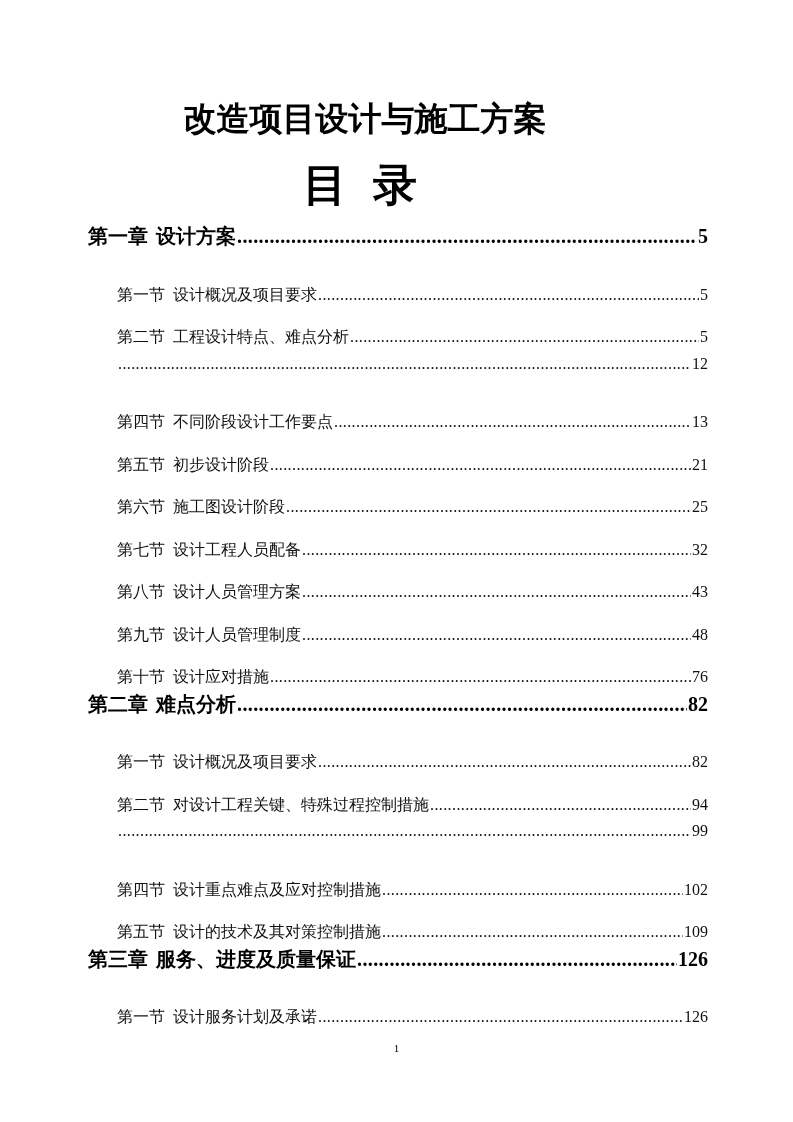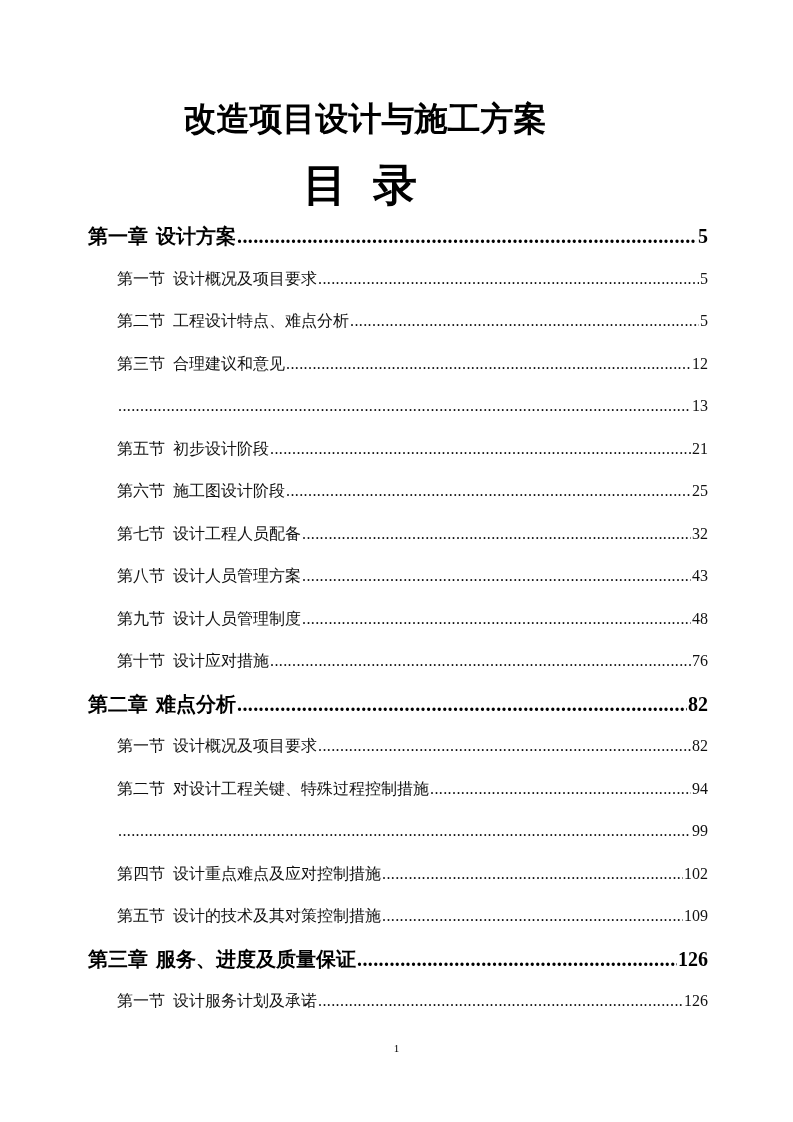--- a/index.html
+++ b/index.html
@@ -11,21 +11,21 @@
   .toc-heading { position: absolute; left: 0; width: 720px; top: 155px; text-align: center;
            font-size: 44px; font-weight: bold; line-height: 60px;
            font-family: "DejaVu Sans", sans-serif; }
   .toc-heading .gap { display: inline-block; width: 26px; }
   .toc { position: absolute; left: 88px; top: 222px; width: 620px; }
   .row { display: flex; align-items: baseline; height: 42.5px; line-height: 28px; }
   .row.chapter { font-weight: bold; font-size: 20px; padding-left: 0; }
   .row.section { font-size: 16px; padding-left: 29px; color: #111; }
   .row .label { white-space: nowrap; font-family: "DejaVu Sans", sans-serif; }
   .row.chapter .label { font-weight: bold; }
-  .row.section .label { font-weight: normal; }
+  .row.section .label { font-weight: normal; margin-top: 16px; }
   .row .label .num { margin-right: 8px; }
   .row .leader { flex: 1; overflow: hidden; white-space: nowrap; margin: 0 1px;
                  font-family: "Liberation Serif", serif; letter-spacing: 0.4px; }
   .row .leader::before { content: "....................................................................................................................................................................................................................................................................."; }
   .row .page { white-space: nowrap; font-family: "Liberation Serif", serif; text-align: right; }
   .row.chapter .page { font-weight: bold; }
   .footer { position: absolute; left: 0; width: 793px; top: 1042px; text-align: center;
             font-size: 11px; font-family: "Liberation Serif", serif; }
 </style>
 </head>
@@ -47,25 +47,25 @@
     <span class="label"><span class="num">第一节</span><span>设计概况及项目要求</span></span>
     <span class="leader"></span>
     <span class="page">5</span>
   </div>
   <div class="row section">
     <span class="label"><span class="num">第二节</span><span>工程设计特点、难点分析</span></span>
     <span class="leader"></span>
     <span class="page">5</span>
   </div>
   <div class="row section">
-    <span class="label"><span class="num">第三节</span><span>合理建议和意见</span></span>
     <span class="leader"></span>
     <span class="page">12</span>
   </div>
   <div class="row section">
+    <span class="label"><span class="num">第四节</span><span>不同阶段设计工作要点</span></span>
     <span class="leader"></span>
     <span class="page">13</span>
   </div>
   <div class="row section">
     <span class="label"><span class="num">第五节</span><span>初步设计阶段</span></span>
     <span class="leader"></span>
     <span class="page">21</span>
   </div>
   <div class="row section">
     <span class="label"><span class="num">第六节</span><span>施工图设计阶段</span></span>

